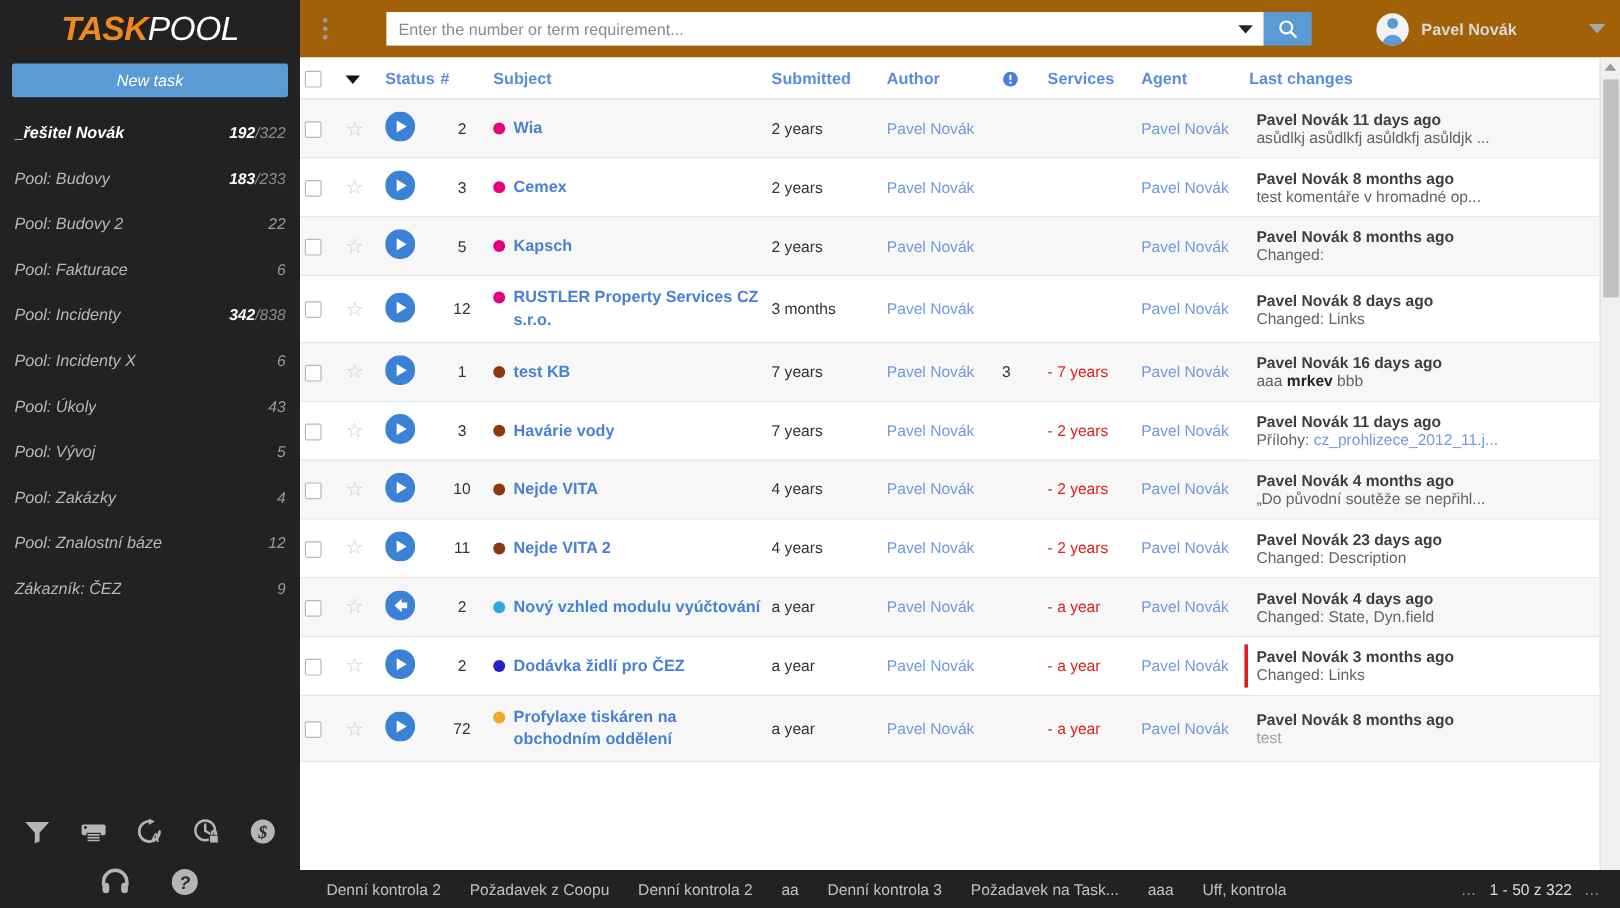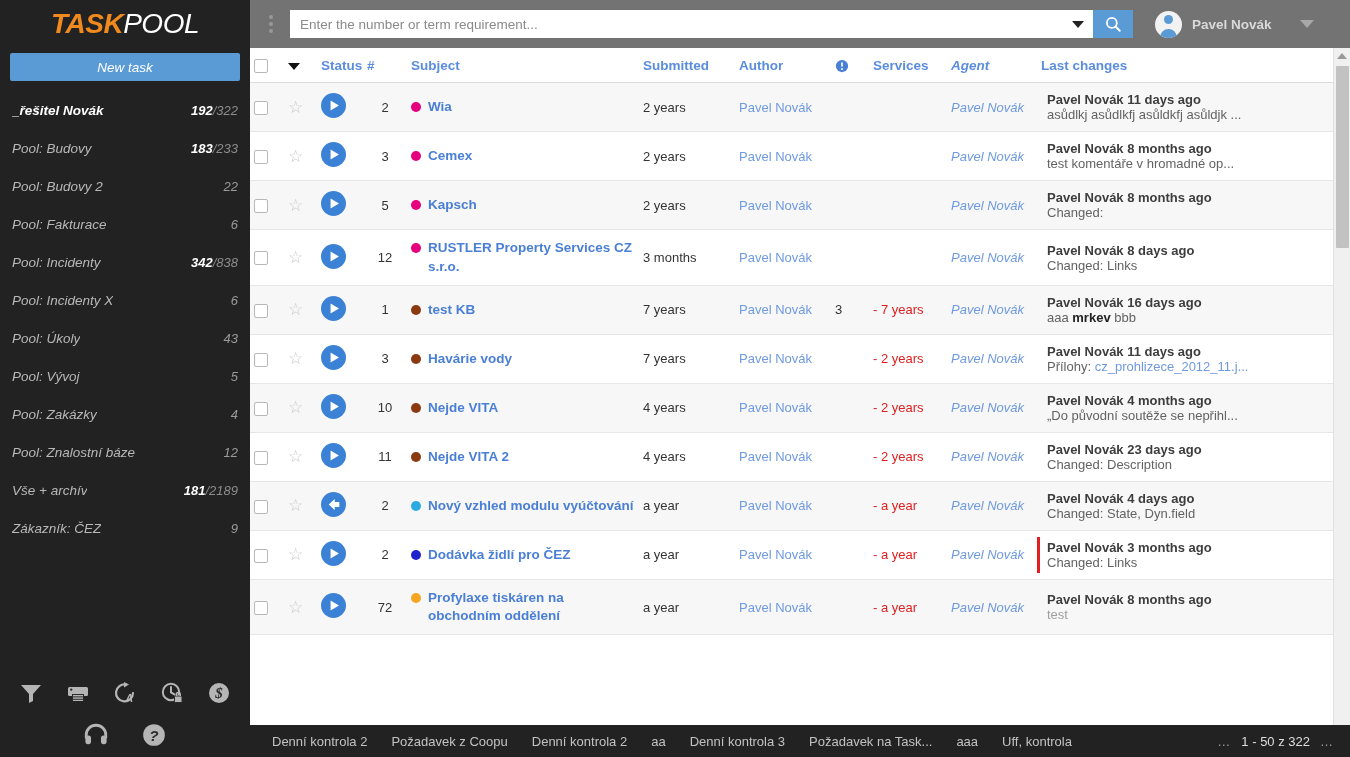--- a/index.html
+++ b/index.html
@@ -79,24 +79,25 @@
     flex: 1 1 auto;
     height: 757px;
     position: relative;
     background: #ffffff;
     display: flex; flex-direction: column;
   }
 
   
   #topbar {
     height: 48px;
-    background: #737373;
+    background: #a16207;
     display: flex; align-items: center;
     padding: 0 12px 0 10px;
     flex: 0 0 48px;
+    gap: 32px;
   }
   .kebab {
     width: 22px; height: 26px;
     display: flex; flex-direction: column; align-items: center; justify-content: center;
     gap: 3px; cursor: pointer; margin-right: 8px;
   }
   .kebab i { width: 4px; height: 4px; background: #9a9a9a; border-radius: 50%; display: block; }
 
   .searchwrap {
     flex: 1 1 auto;
@@ -193,21 +194,21 @@
 
   .col-chk   { width: 34px; }
   .col-star  { width: 33px; }
   .col-status{ width: 46px; }
   .col-num   { width: 44px; }
   .col-subj  { width: 232px; }
   .col-sub   { width: 96px; }
   .col-auth  { width: 96px; }
   .col-prio  { width: 38px; }
   .col-dead  { width: 78px; }
-  .col-agent { width: 90px; font-style: italic; }
+  .col-agent { width: 90px; }
   .col-last  { width: auto; }
 
   .chk {
     width: 14px; height: 14px;
     border: 1px solid #b8b8b8;
     border-radius: 2px;
     background: #fff;
     display: inline-block;
     cursor: pointer;
     vertical-align: middle;
@@ -320,24 +321,20 @@
           <span class="nav-label">Pool: Vývoj</span>
           <span class="nav-count plain">5</span>
         </div>
         <div class="nav-item">
           <span class="nav-label">Pool: Zakázky</span>
           <span class="nav-count plain">4</span>
         </div>
         <div class="nav-item">
           <span class="nav-label">Pool: Znalostní báze</span>
           <span class="nav-count plain">12</span>
-        </div>
-        <div class="nav-item">
-          <span class="nav-label">Vše + archív</span>
-          <span class="nav-count"><span class="cnt-a">181</span><span class="cnt-sep">/</span><span class="cnt-b">2189</span></span>
         </div>
         <div class="nav-item">
           <span class="nav-label">Zákazník: ČEZ</span>
           <span class="nav-count plain">9</span>
         </div>
       </nav>
 
     <div class="sb-tools">
       <span class="sb-ico">
         <svg width="24" height="24" viewBox="0 0 24 24">

